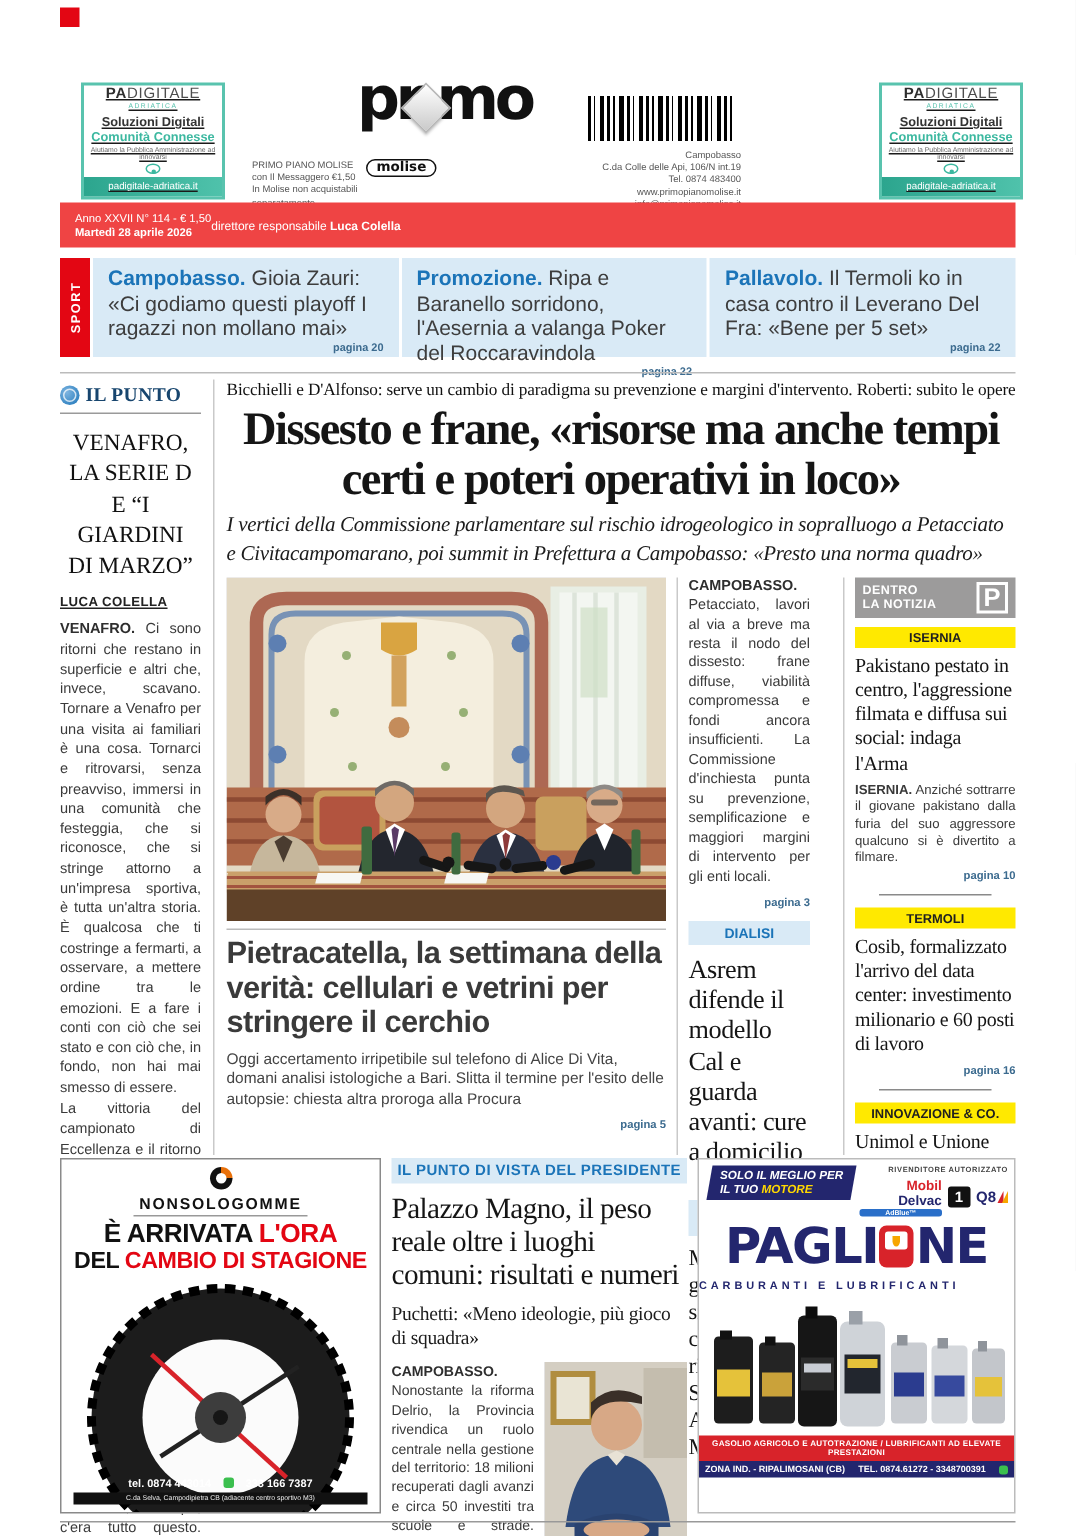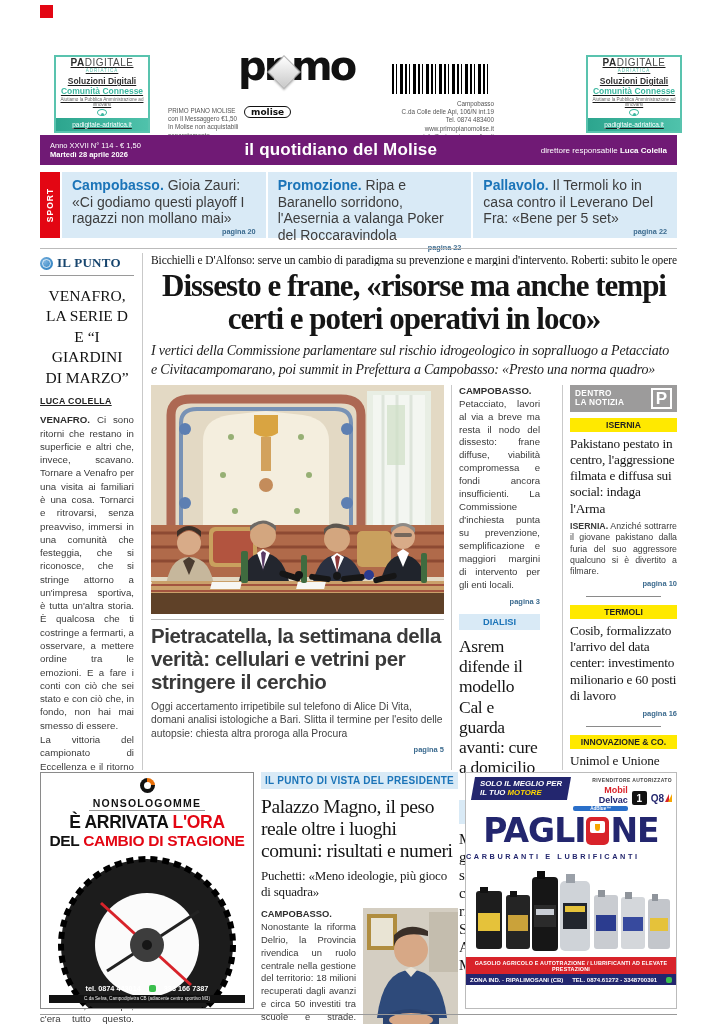--- a/index.html
+++ b/index.html
@@ -27,21 +27,21 @@
   .logo { position:absolute; left:198px; top:-2px; width:165px; height:84px; font-family:"DejaVu Sans",sans-serif; }
   .logo-l1 { font-size:40px; font-weight:800; letter-spacing:-3px; color:#111; line-height:.8; }
   .logo-l2 { font-size:40px; font-weight:800; letter-spacing:-3px; line-height:.92; }
   .logo-l2 .lp { color:#111; } .logo-l2 .lrest { color:#1b74b8; }
   .logo-diamond { position:absolute; left:34px; top:10px; width:24px; height:24px; background:linear-gradient(135deg,#ffffff,#c9c9c9); border:1px solid #b5b5b5; transform:rotate(45deg); box-shadow:1px 1px 2px rgba(0,0,0,.25); }
   .logo-molise { position:absolute; left:6px; top:56px; background:#fff; border:1.5px solid #111; border-radius:8px; font-size:9px; font-weight:bold; padding:0 6px; color:#111; letter-spacing:0; }
   .barcode { position:absolute; left:352px; top:12px; width:96px; height:30px; background:repeating-linear-gradient(90deg,#000 0 2px,#fff 2px 4px,#000 4px 5px,#fff 5px 8px,#000 8px 11px,#fff 11px 13px); }
   .mast-contact { position:absolute; left:330px; top:48px; width:124px; text-align:right; font-size:6.3px; line-height:1.3; color:#555; }
 
   
-  .blue-band { position:absolute; left:40px; right:40px; top:135px; height:30px; background:#701a75; display:flex; align-items:center; padding:0 10px; color:#fff; }
+  .blue-band { position:absolute; left:40px; right:40px; top:135px; height:30px; background:#ef4444; display:flex; align-items:center; padding:0 10px; color:#fff; }
   .band-issue { font-size:7.5px; line-height:1.25; }
   .band-issue .bold { font-weight:bold; }
   .band-tag { flex:1; text-align:center; font-size:17px; font-weight:bold; letter-spacing:.2px; }
   .band-dir { font-size:8px; }
   .band-dir b { font-weight:bold; }
 
   
   .sport { position:absolute; left:40px; right:40px; top:172px; height:66px; background:#d9eaf6; display:flex; }
   .sport-tab { width:20px; background:#e30613; position:relative; }
   .sport-tab span { position:absolute; left:50%; top:50%; transform:translate(-50%,-50%) rotate(-90deg); color:#fff; font-size:8.5px; font-weight:bold; letter-spacing:1px; }
@@ -190,21 +190,20 @@
       <div class="pa-ico"></div>
       <div class="pa-site">padigitale-adriatica.it</div>
     </div>
   </header>
 
   <div class="blue-band">
     <div class="band-issue">
       <div>Anno XXVII N° 114 - € 1,50</div>
       <div class="bold">Martedì 28 aprile 2026</div>
     </div>
-    <div class="band-tag">il quotidiano del Molise</div>
     <div class="band-dir"><span>direttore responsabile </span><b>Luca Colella</b></div>
   </div>
 
   <div class="sport">
     <div class="sport-tab">
         <span>SPORT</span>
       </div>
     <div class="sport-item">
       <div class="sport-text"><span class="lead">Campobasso.</span><span> Gioia Zauri: «Ci godiamo questi playoff I ragazzi non mollano mai»</span></div>
       <div class="sport-page">pagina 20</div>

